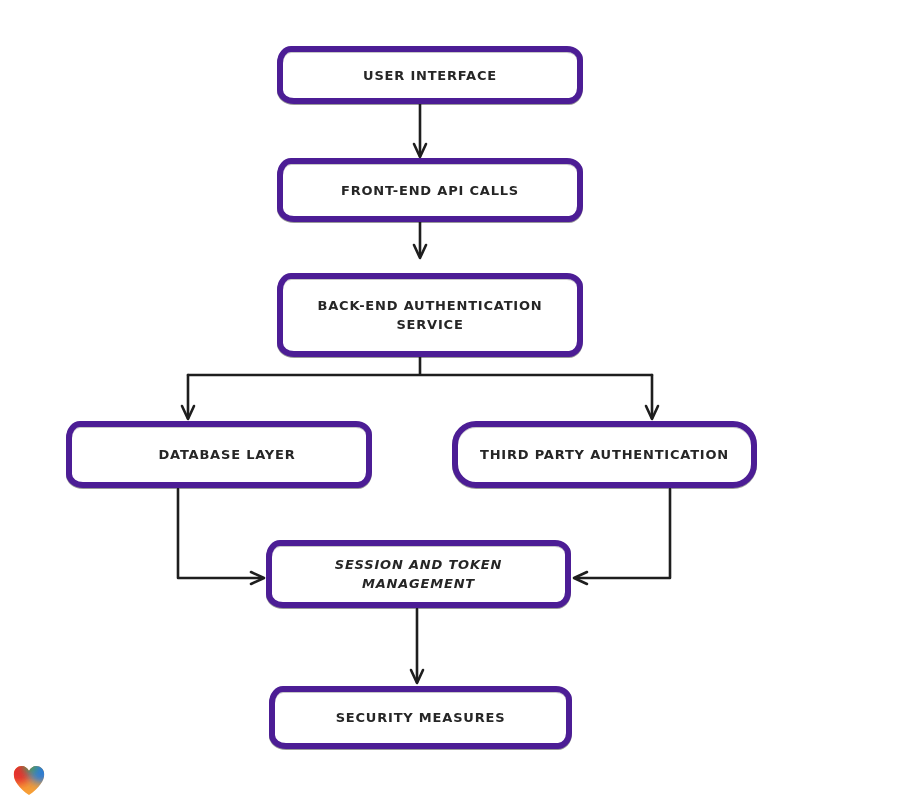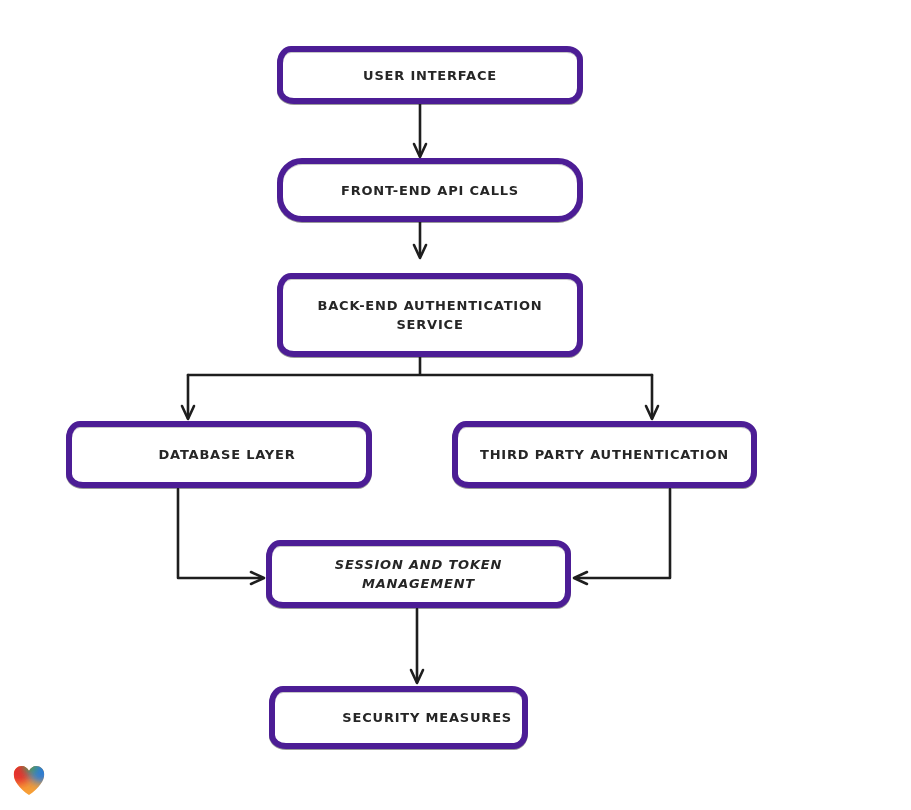--- a/index.html
+++ b/index.html
@@ -82,41 +82,41 @@
 
       <path d="M417 609 V682"></path>
       <polyline points="411,670 417,683 423,670"></polyline>
     </g>
   </svg>
 
   <div class="node" style="left:277px; top:46px; width:306px; height:58px;">
     <span class="label">USER INTERFACE</span>
   </div>
 
-  <div class="node" style="left:277px; top:158px; width:306px; height:64px;border-radius:25px;">
+  <div class="node" style="left:277px; top:158px; width:306px; height:64px;">
     <span class="label">FRONT-END API CALLS</span>
   </div>
 
   <div class="node node-be" style="left:277px; top:273px; width:306px; height:84px;">
     <span class="label">BACK-END AUTHENTICATION SERVICE</span>
   </div>
 
   <div class="node" style="left:66px; top:421px; width:306px; height:67px;padding-left:16px;">
     <span class="label">DATABASE LAYER</span>
   </div>
 
-  <div class="node" style="left:452px; top:421px; width:305px; height:67px;">
+  <div class="node" style="left:452px; top:421px; width:305px; height:67px;border-radius:24px;">
     <span class="label">THIRD PARTY AUTHENTICATION</span>
   </div>
 
   <div class="node node-st" style="left:266px; top:540px; width:305px; height:68px;">
     <span class="label">SESSION AND TOKEN MANAGEMENT</span>
   </div>
 
-  <div class="node" style="left:269px; top:686px; width:259px; height:63px;justify-content:flex-end;">
+  <div class="node" style="left:269px; top:686px; width:303px; height:63px;">
     <span class="label">SECURITY MEASURES</span>
   </div>
 
   <svg class="logo" viewBox="0 0 36 36" xmlns="http://www.w3.org/2000/svg">
     <defs>
       <clipPath id="heartclip">
         <path d="M18 31.5 C5 22.5 1.5 12.5 6.5 7.5 C10.5 3.5 16 5.5 18 10 C20 5.5 25.5 3.5 29.5 7.5 C34.5 12.5 31 22.5 18 31.5 Z"></path>
       </clipPath>
       <filter id="soft" x="-50%" y="-50%" width="200%" height="200%">
         <feGaussianBlur stdDeviation="4"></feGaussianBlur>

